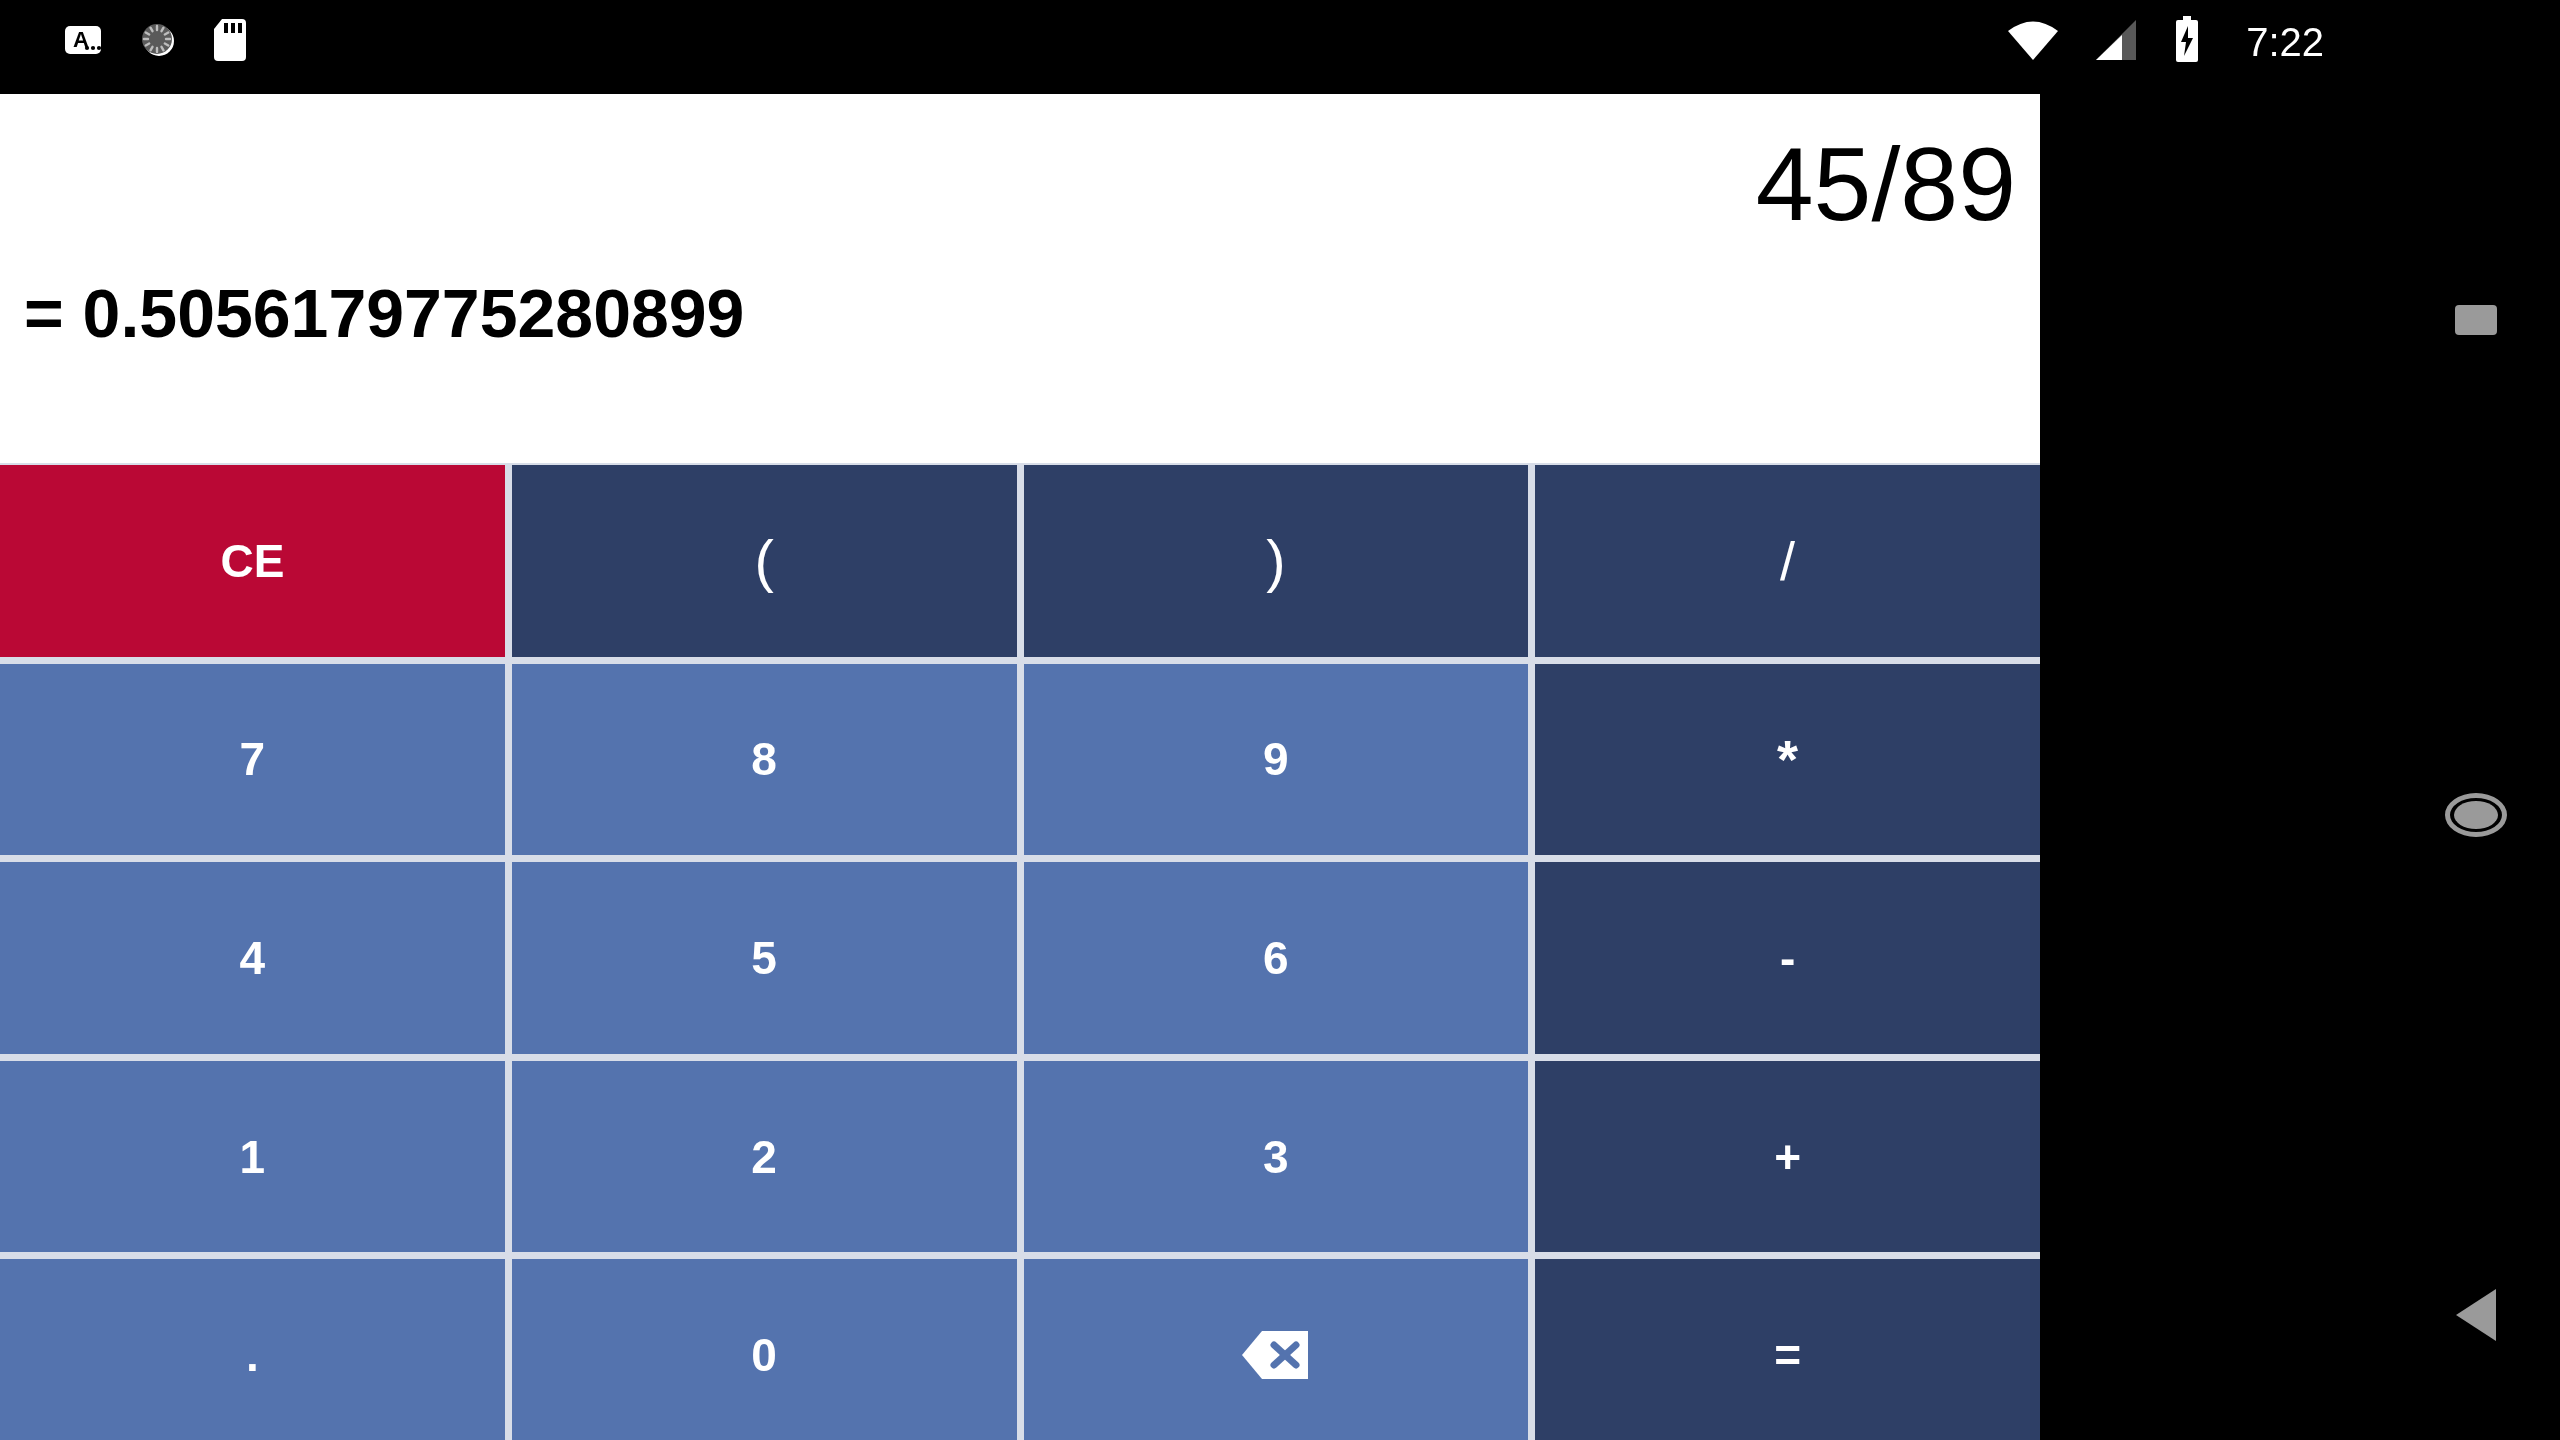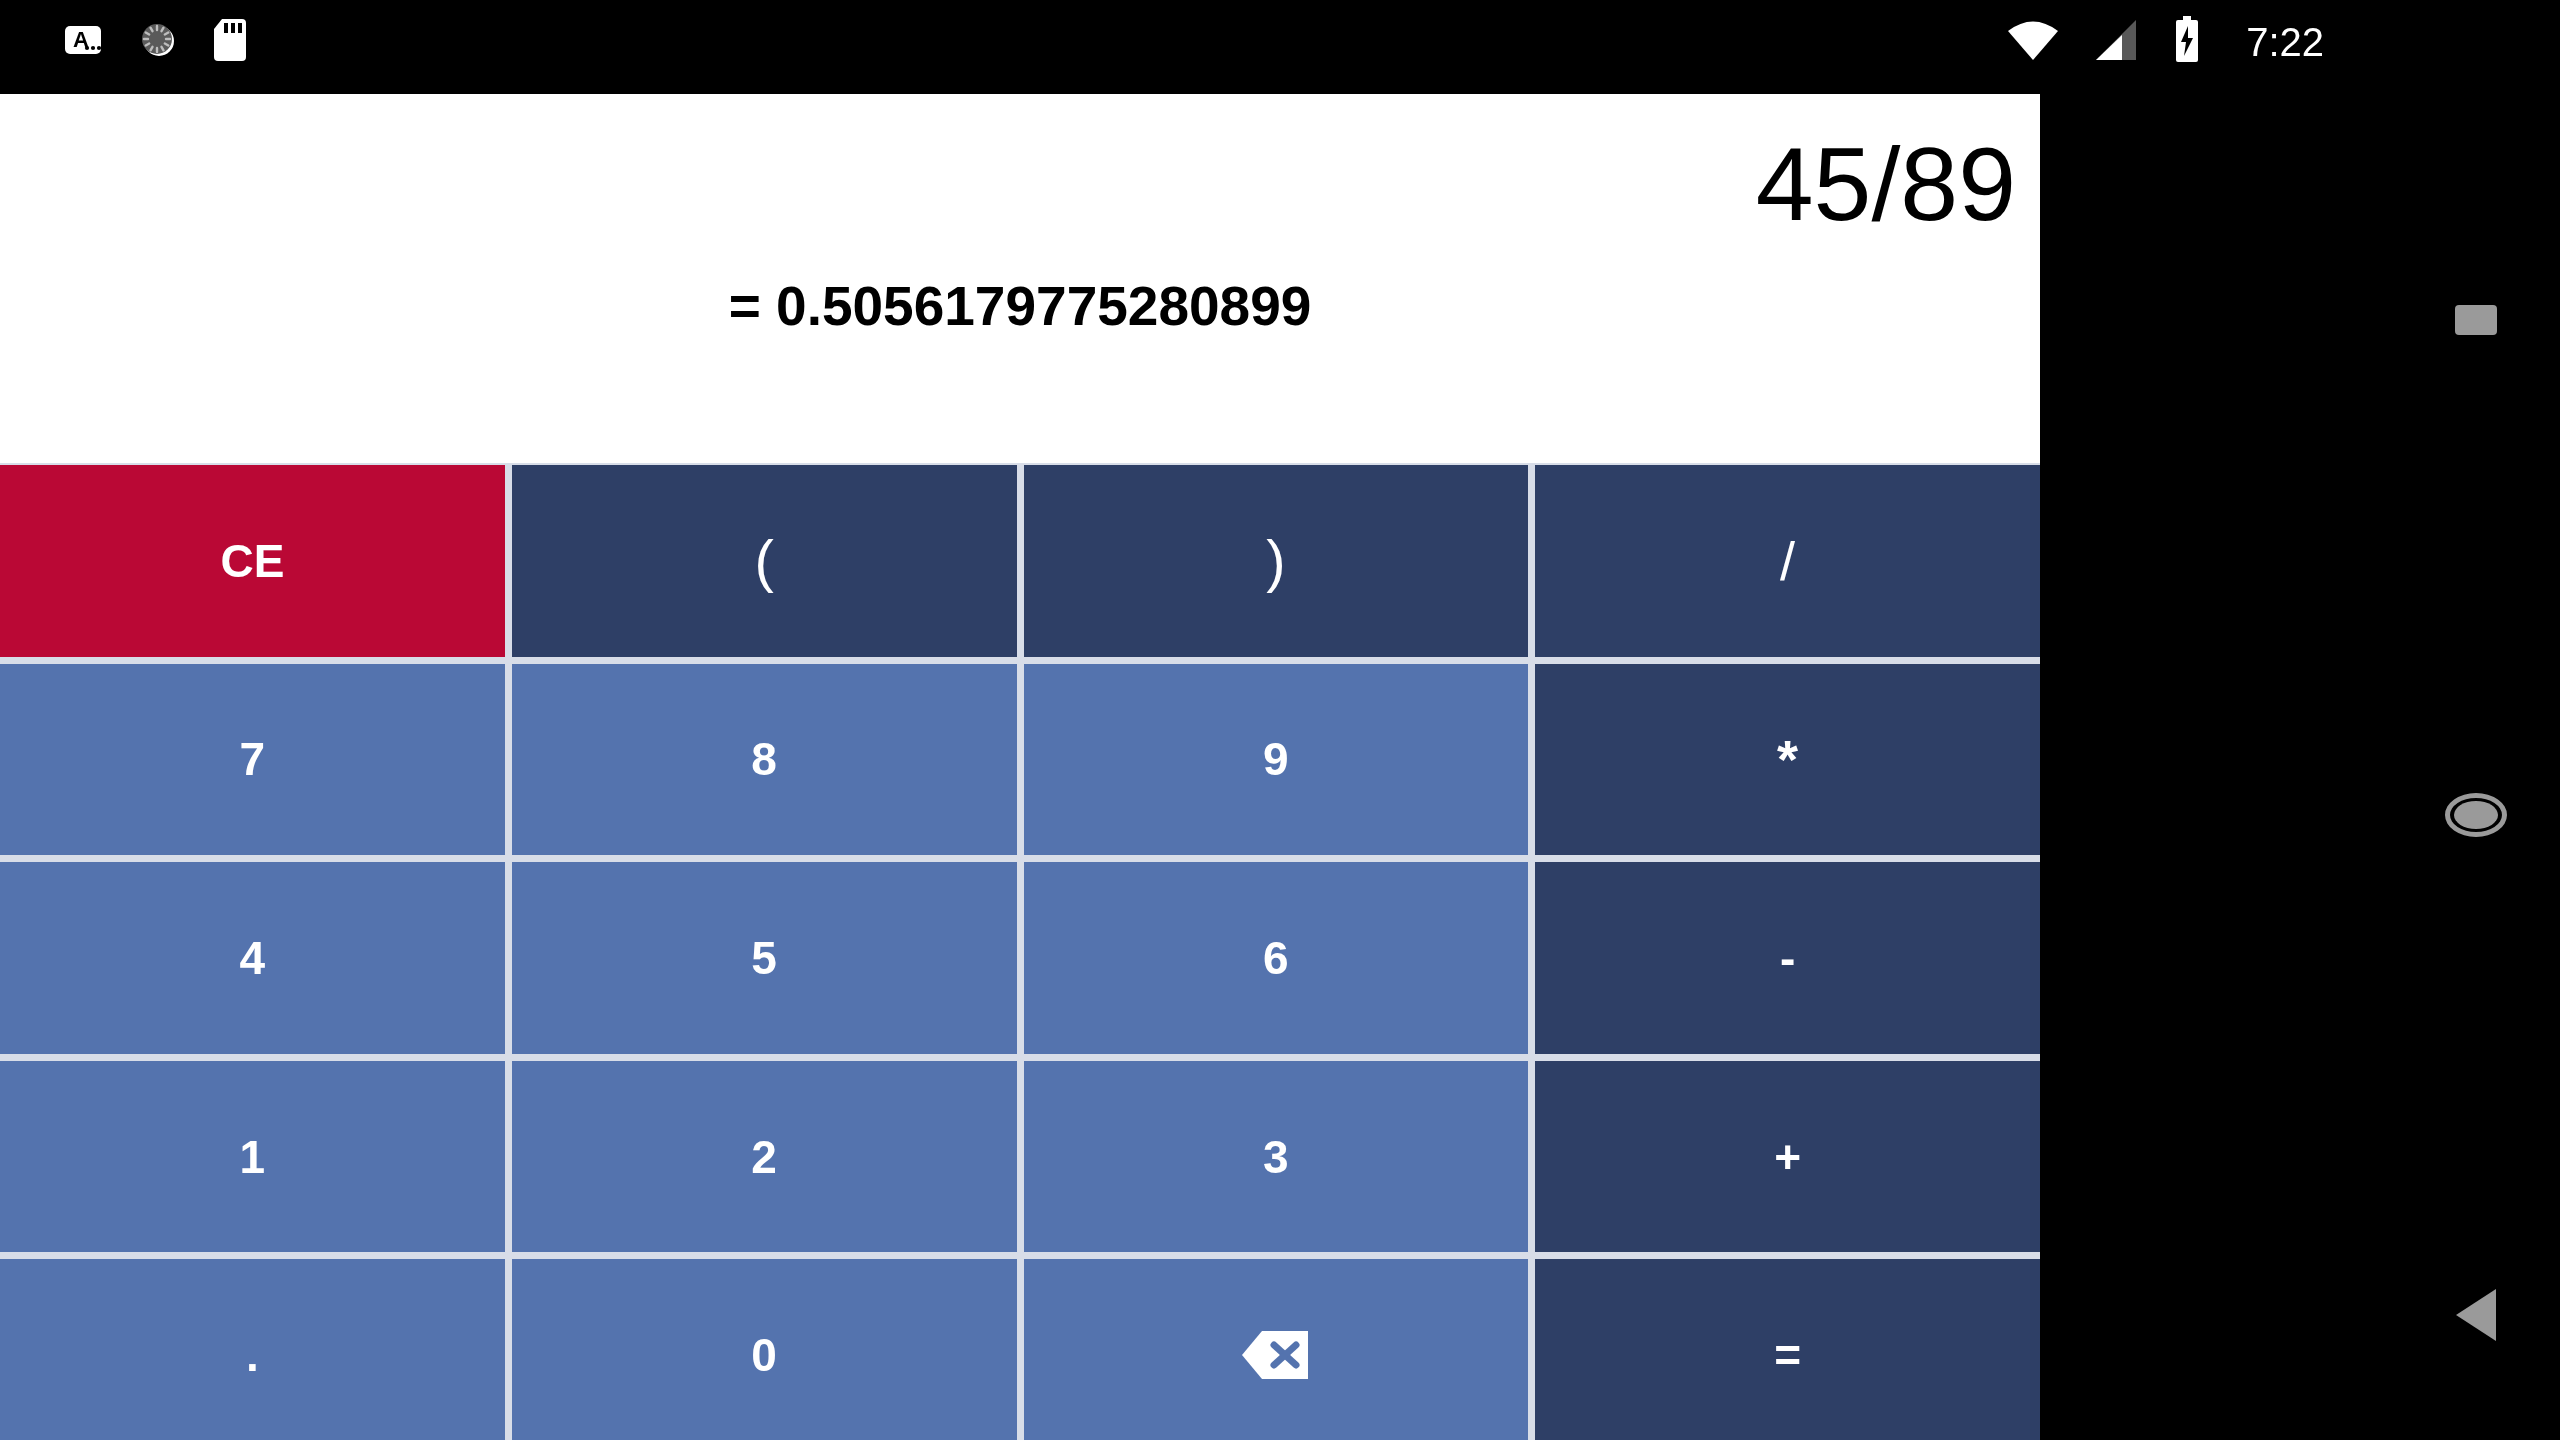--- a/index.html
+++ b/index.html
@@ -90,22 +90,22 @@
     line-height: 1.0;
     white-space: nowrap;
     overflow: hidden;
   }
 
   #result {
     position: absolute;
     right: 24px;
     top: 185px;
     width: calc(100% - 48px);
-    text-align: center;
-    font-size: 55px;
+    text-align: left;
+    font-size: 68px;
     font-weight: 700;
     color: #000000;
     line-height: 1.0;
     white-space: nowrap;
     overflow: hidden;
   }
 
   
   #keypad {
     flex: 1 1 auto;

